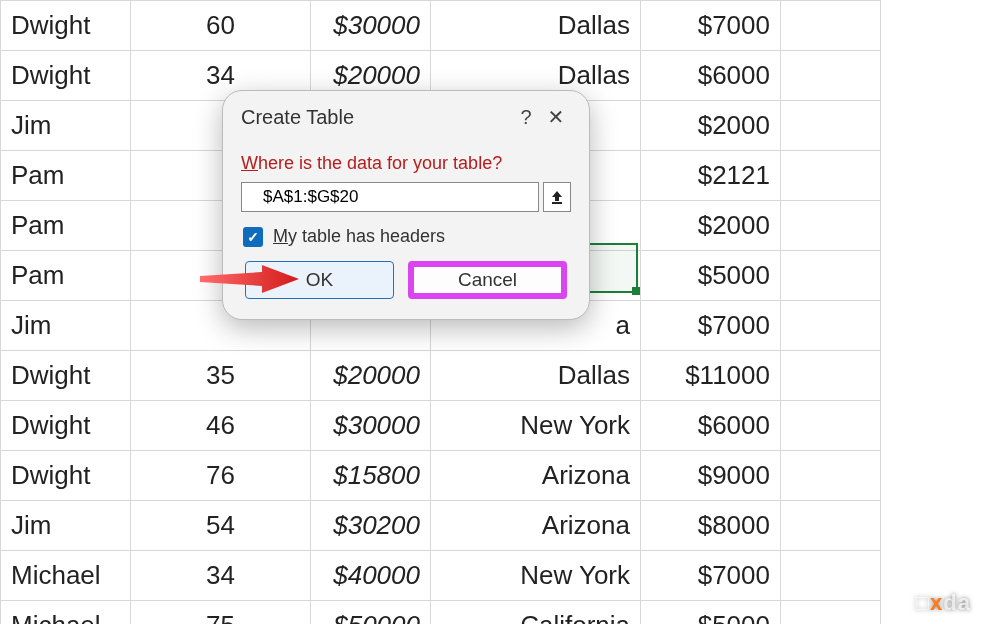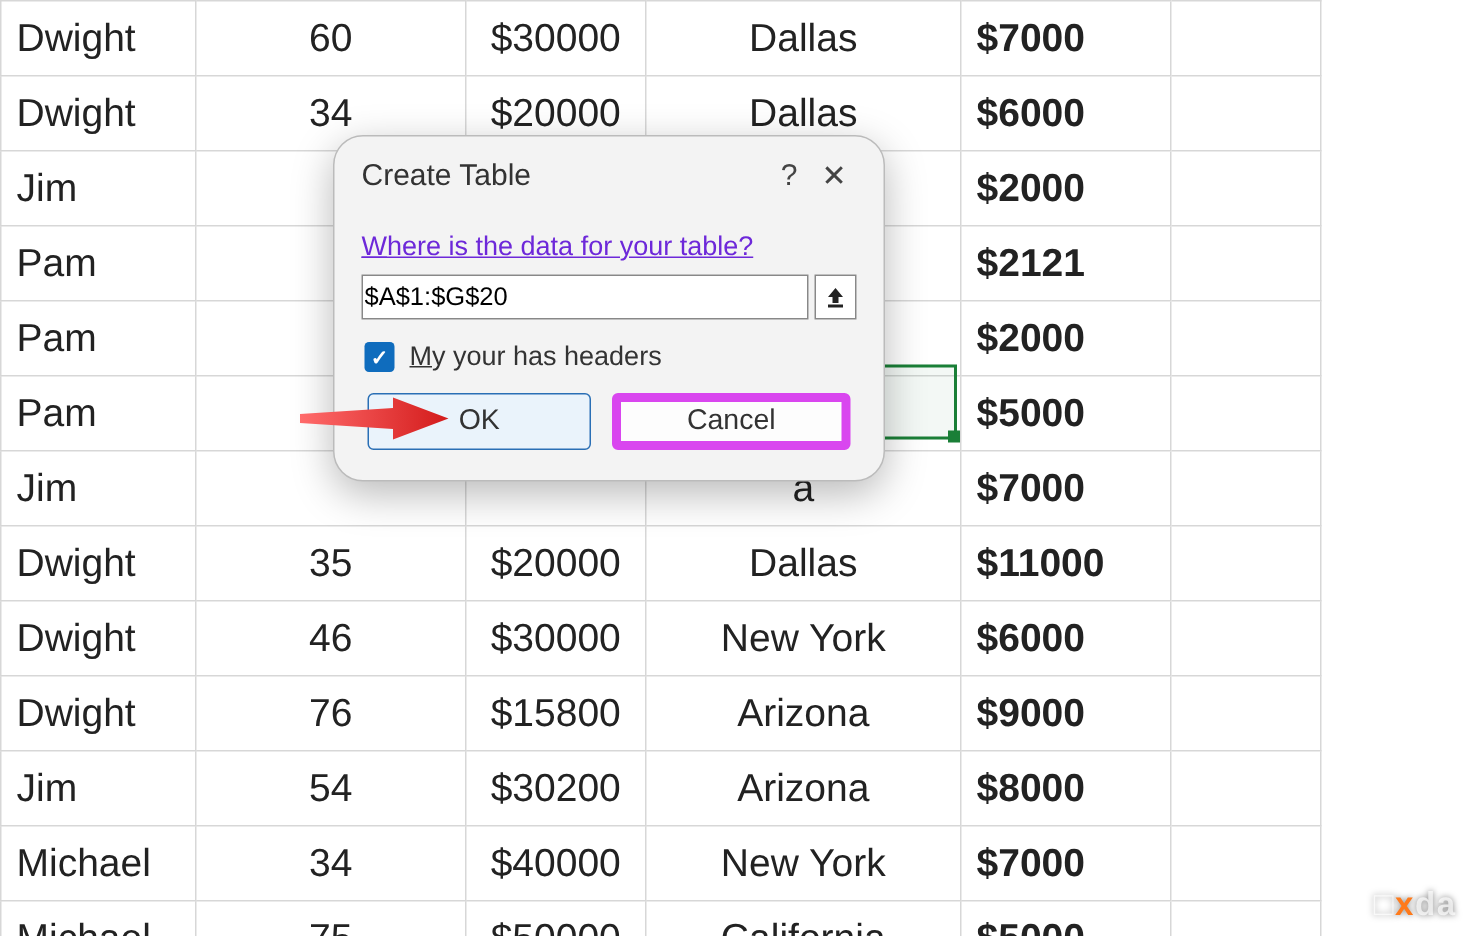--- a/index.html
+++ b/index.html
@@ -20,23 +20,23 @@
     .grid td {
       border: 1px solid #d7d7d7;
       padding: 4px 10px;
       font-size: 26px;
       color: #222;
       white-space: nowrap;
       vertical-align: middle;
     }
     .col-a { width: 130px; text-align: left; }
     .col-b { width: 180px; text-align: center; }
-    .col-c { width: 120px; text-align: center; padding-left: 8px; }
-    .col-d { width: 210px; text-align: center; padding-left: 8px; }
-    .col-e { width: 140px; text-align: left; padding-left: 8px; font-weight: bold; }
+    .col-c { width: 120px; text-align: right; padding-left: 8px; font-style: italic; }
+    .col-d { width: 210px; text-align: right; padding-left: 8px; }
+    .col-e { width: 140px; text-align: right; padding-left: 8px; }
     .col-f { width: 100px; }
     .dashed-right { border-right: 1px dashed #3fa060 !important; }
     .sel-cell {
       position: absolute;
       border: 2px solid #1a7f37;
       background: rgba(26,127,55,0.05);
       pointer-events: none;
     }
     .sel-handle {
       position: absolute;
@@ -66,36 +66,35 @@
     .dlg-help, .dlg-close {
       width: 30px;
       text-align: center;
       font-size: 20px;
       color: #444;
       cursor: pointer;
     }
     .dlg-body { padding: 6px 18px 16px 18px; }
     .dlg-prompt {
       font-size: 18px;
-      color: #6d28d9;
+      color: #b91c1c;
       margin: 10px 0 8px 0;
-      text-decoration: underline;
     }
     .dlg-prompt .uline { text-decoration: underline; }
     .range-row {
       display: flex;
       gap: 4px;
       align-items: stretch;
     }
     .range-input {
       flex: 1;
       height: 30px;
       border: 1px solid #888;
       background: #fff;
-      padding: 2px 1px;
+      padding: 2px 21px;
       font-size: 17px;
       font-family: inherit;
     }
     .range-btn {
       width: 28px;
       height: 30px;
       border: 1px solid #888;
       background: #fff;
       display: flex;
       align-items: center;
@@ -296,21 +295,21 @@
       <div class="range-btn">
         <svg width="14" height="16" viewBox="0 0 14 16">
             <path d="M7 2 L2 8 L5 8 L5 12 L9 12 L9 8 L12 8 Z" fill="#222"></path>
             <rect x="2" y="13" width="10" height="2" fill="#222"></rect>
           </svg>
       </div>
     </div>
     <div class="chk-row">
       <div class="chkbox">✓</div>
       <span class="chk-label">
-        <span class="uline">M</span><span>y your has headers</span>
+        <span class="uline">M</span><span>y table has headers</span>
       </span>
     </div>
     <div class="btn-row">
       <button class="btn primary">OK</button>
       <button class="btn">Cancel</button>
     </div>
   </div>
 </div>
 
 <svg class="arrow" viewBox="0 0 100 30">

